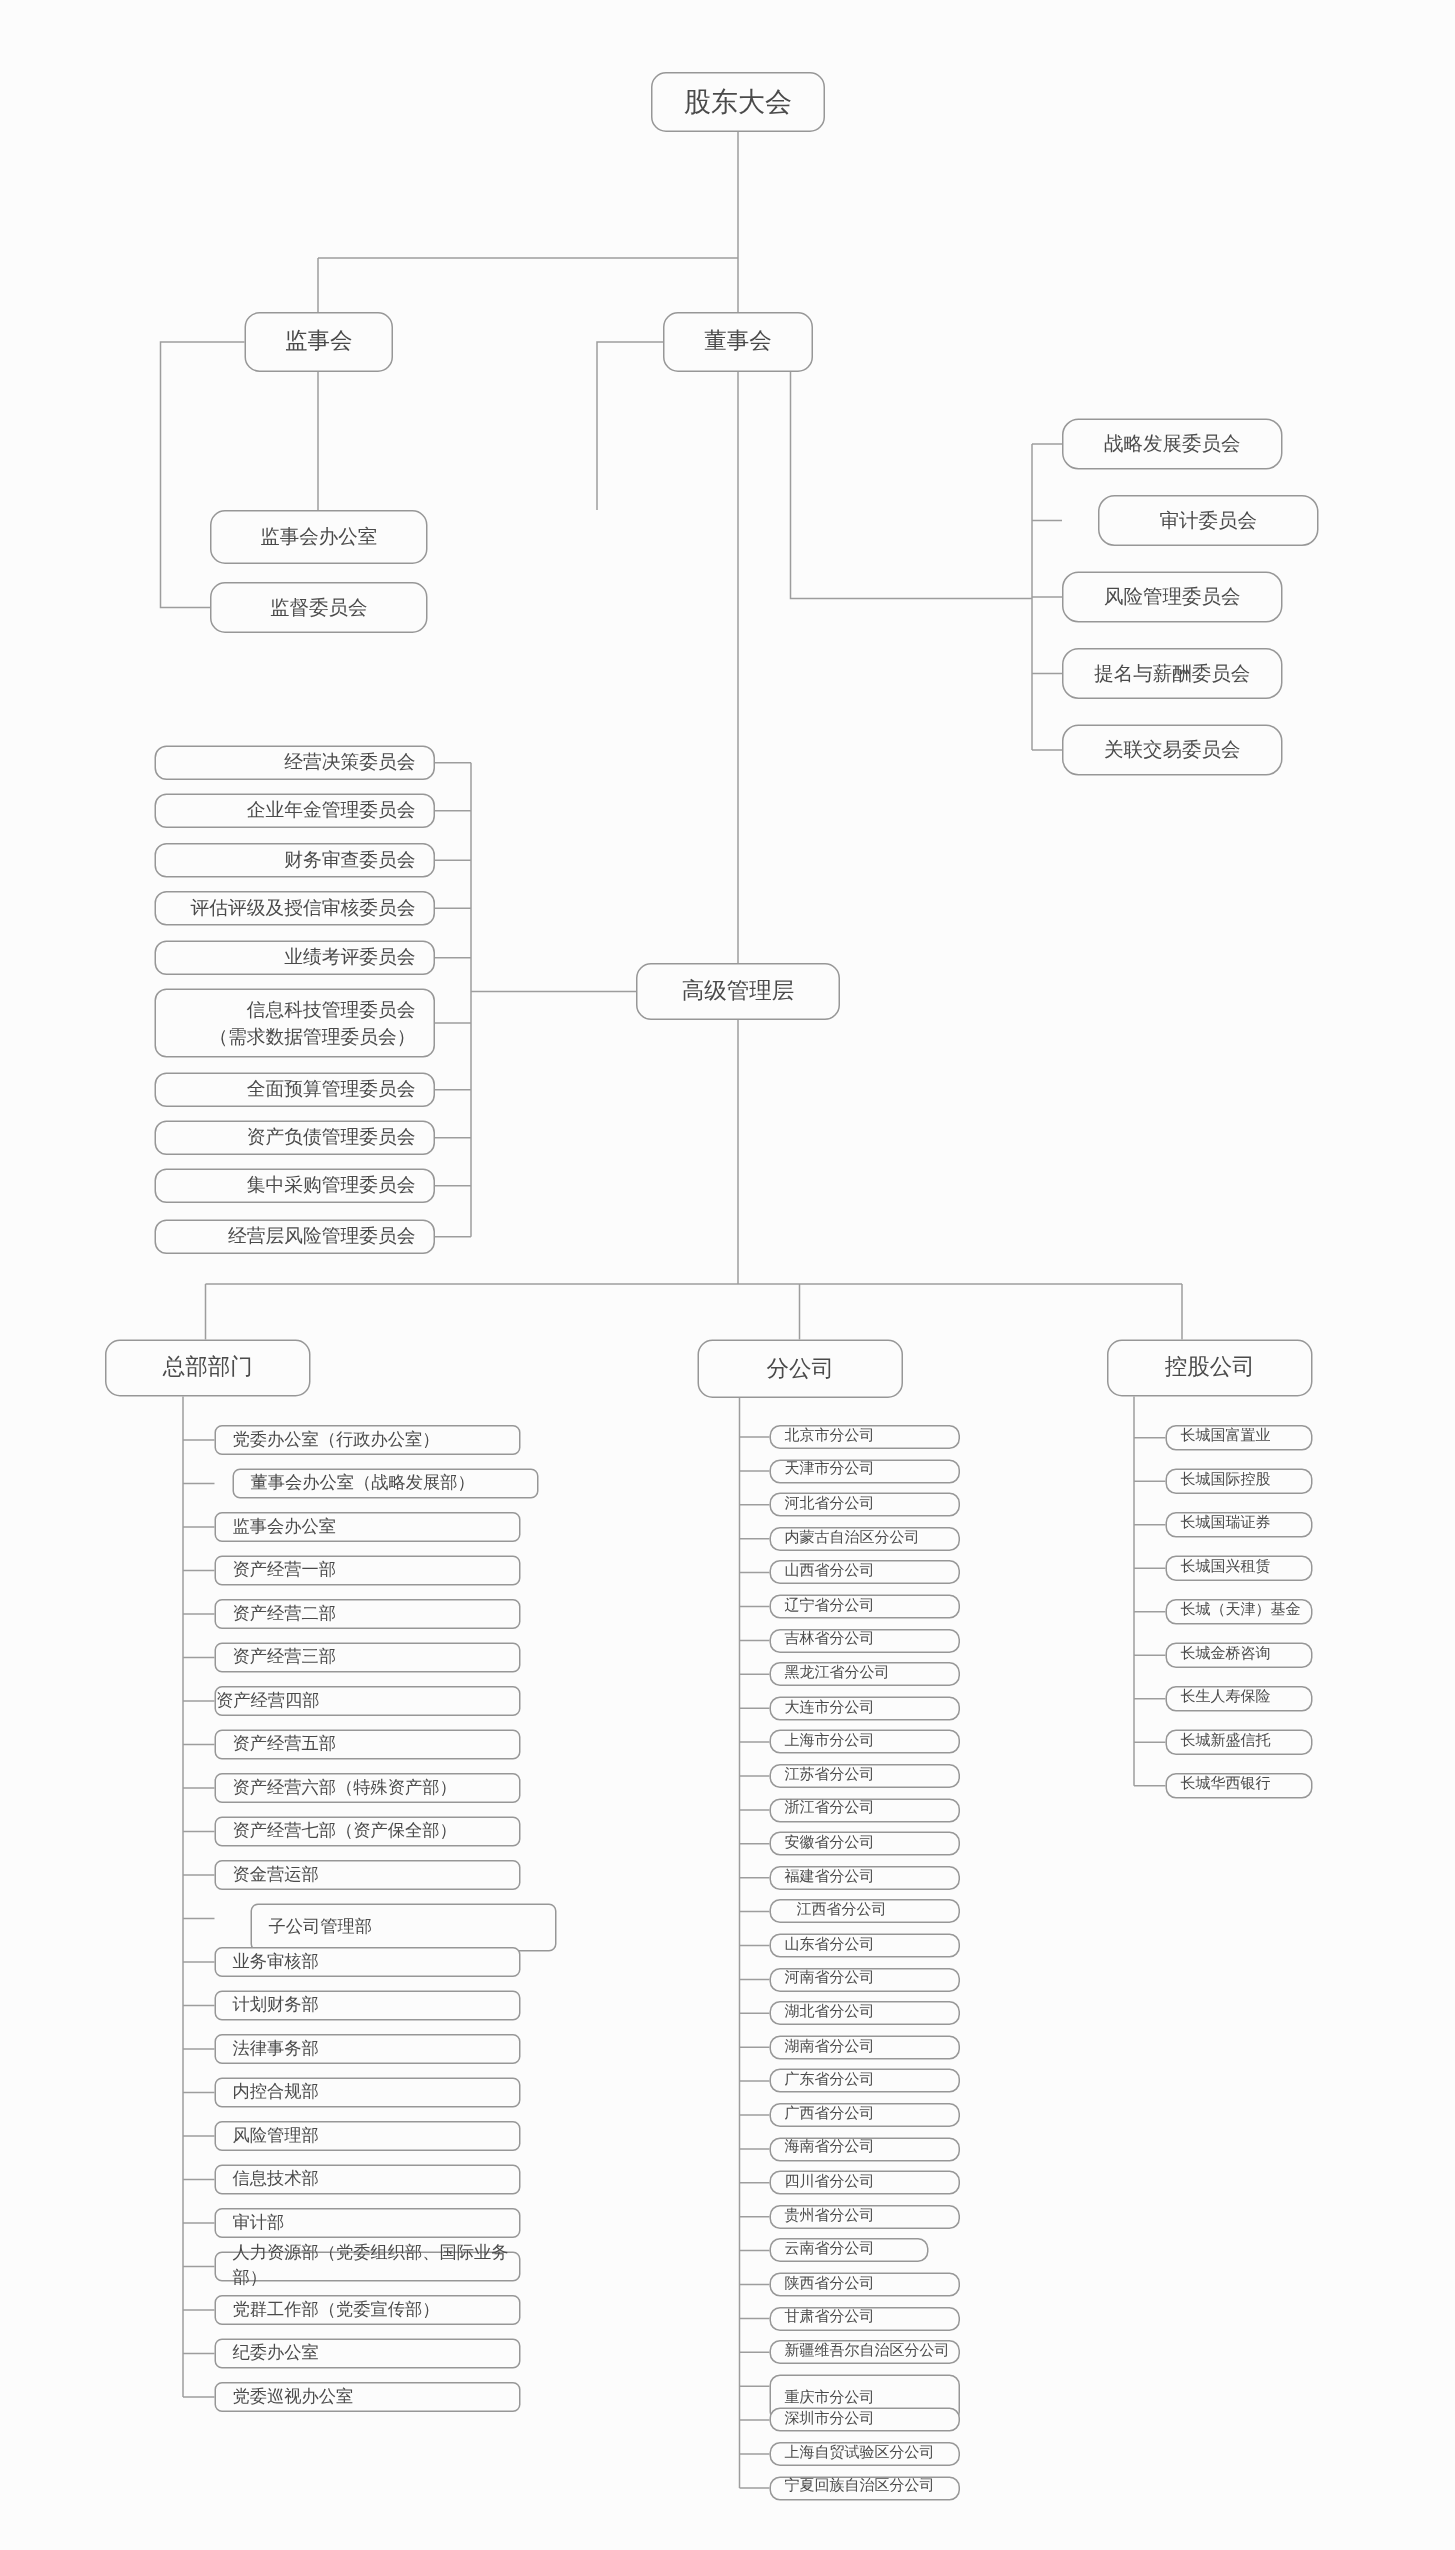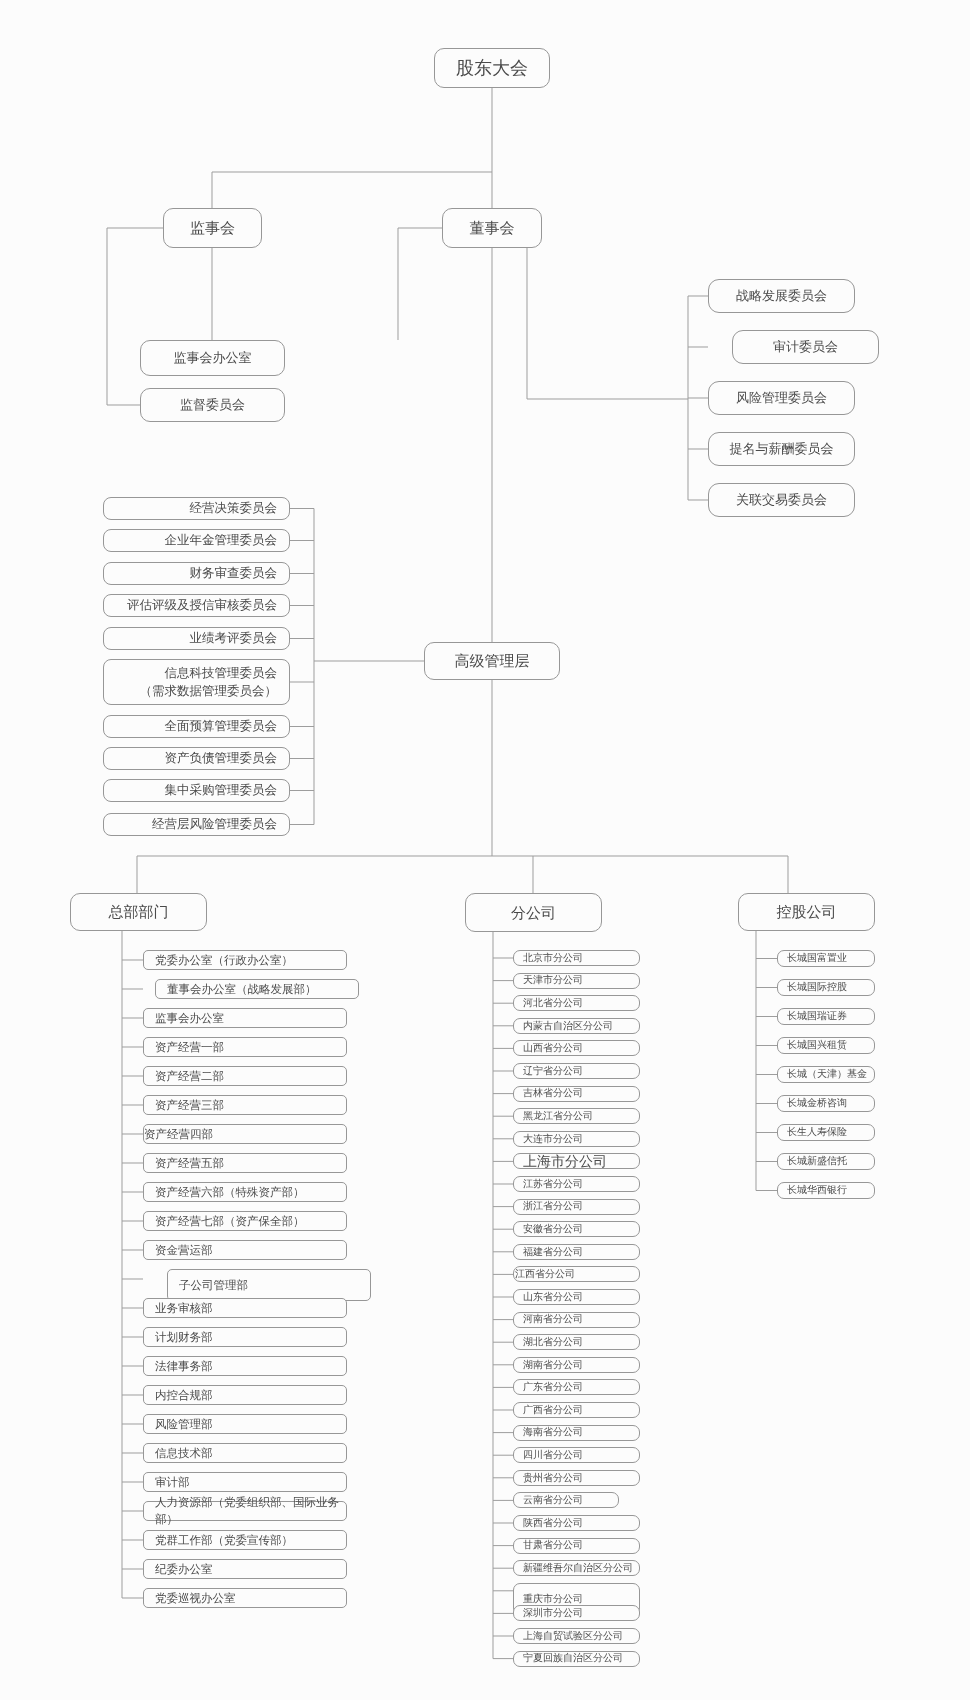--- a/index.html
+++ b/index.html
@@ -88,26 +88,26 @@
     <div class="node" style="left: 143px; top: 1588px; width: 204px; height: 20px; border-radius: 5px; font-size: 11.5px; justify-content: flex-start; padding-left: 11px; text-align: left; border-color: rgb(151, 151, 151);">党委巡视办公室</div>
     <div class="node" style="left: 513px; top: 950px; width: 127px; height: 16px; border-radius: 7px; font-size: 10px; justify-content: flex-start; padding-left: 9px; text-align: left; border-color: rgb(151, 151, 151);">北京市分公司</div>
     <div class="node" style="left: 513px; top: 972.6px; width: 127px; height: 16px; border-radius: 7px; font-size: 10px; justify-content: flex-start; padding-left: 9px; text-align: left; border-color: rgb(151, 151, 151);">天津市分公司</div>
     <div class="node" style="left: 513px; top: 995.2px; width: 127px; height: 16px; border-radius: 7px; font-size: 10px; justify-content: flex-start; padding-left: 9px; text-align: left; border-color: rgb(151, 151, 151);">河北省分公司</div>
     <div class="node" style="left: 513px; top: 1017.8px; width: 127px; height: 16px; border-radius: 7px; font-size: 10px; justify-content: flex-start; padding-left: 9px; text-align: left; border-color: rgb(151, 151, 151);">内蒙古自治区分公司</div>
     <div class="node" style="left: 513px; top: 1040.4px; width: 127px; height: 16px; border-radius: 7px; font-size: 10px; justify-content: flex-start; padding-left: 9px; text-align: left; border-color: rgb(151, 151, 151);">山西省分公司</div>
     <div class="node" style="left: 513px; top: 1063px; width: 127px; height: 16px; border-radius: 7px; font-size: 10px; justify-content: flex-start; padding-left: 9px; text-align: left; border-color: rgb(151, 151, 151);">辽宁省分公司</div>
     <div class="node" style="left: 513px; top: 1085.6px; width: 127px; height: 16px; border-radius: 7px; font-size: 10px; justify-content: flex-start; padding-left: 9px; text-align: left; border-color: rgb(151, 151, 151);">吉林省分公司</div>
     <div class="node" style="left: 513px; top: 1108.2px; width: 127px; height: 16px; border-radius: 7px; font-size: 10px; justify-content: flex-start; padding-left: 9px; text-align: left; border-color: rgb(151, 151, 151);">黑龙江省分公司</div>
     <div class="node" style="left: 513px; top: 1130.8px; width: 127px; height: 16px; border-radius: 7px; font-size: 10px; justify-content: flex-start; padding-left: 9px; text-align: left; border-color: rgb(151, 151, 151);">大连市分公司</div>
-    <div class="node" style="left: 513px; top: 1153.4px; width: 127px; height: 16px; border-radius: 7px; font-size: 14px; justify-content: flex-start; padding-left: 9px; text-align: left; border-color: rgb(151, 151, 151);">上海市分公司</div>
+    <div class="node" style="left: 513px; top: 1153.4px; width: 127px; height: 16px; border-radius: 7px; font-size: 10px; justify-content: flex-start; padding-left: 9px; text-align: left; border-color: rgb(151, 151, 151);">上海市分公司</div>
     <div class="node" style="left: 513px; top: 1176px; width: 127px; height: 16px; border-radius: 7px; font-size: 10px; justify-content: flex-start; padding-left: 9px; text-align: left; border-color: rgb(151, 151, 151);">江苏省分公司</div>
     <div class="node" style="left: 513px; top: 1198.6px; width: 127px; height: 16px; border-radius: 7px; font-size: 10px; justify-content: flex-start; padding-left: 9px; text-align: left; border-color: rgb(151, 151, 151);">浙江省分公司</div>
     <div class="node" style="left: 513px; top: 1221.2px; width: 127px; height: 16px; border-radius: 7px; font-size: 10px; justify-content: flex-start; padding-left: 9px; text-align: left; border-color: rgb(151, 151, 151);">安徽省分公司</div>
     <div class="node" style="left: 513px; top: 1243.8px; width: 127px; height: 16px; border-radius: 7px; font-size: 10px; justify-content: flex-start; padding-left: 9px; text-align: left; border-color: rgb(151, 151, 151);">福建省分公司</div>
-    <div class="node" style="left: 513px; top: 1266.4px; width: 127px; height: 16px; border-radius: 7px; font-size: 10px; justify-content: flex-start; padding-left: 1px; text-align: left; border-color: rgb(151, 151, 151);">江西省分公司</div>
+    <div class="node" style="left: 513px; top: 1266.4px; width: 127px; height: 16px; border-radius: 7px; font-size: 10px; justify-content: flex-start; padding-left: 17px; text-align: left; border-color: rgb(151, 151, 151);">江西省分公司</div>
     <div class="node" style="left: 513px; top: 1289px; width: 127px; height: 16px; border-radius: 7px; font-size: 10px; justify-content: flex-start; padding-left: 9px; text-align: left; border-color: rgb(151, 151, 151);">山东省分公司</div>
     <div class="node" style="left: 513px; top: 1311.6px; width: 127px; height: 16px; border-radius: 7px; font-size: 10px; justify-content: flex-start; padding-left: 9px; text-align: left; border-color: rgb(151, 151, 151);">河南省分公司</div>
     <div class="node" style="left: 513px; top: 1334.2px; width: 127px; height: 16px; border-radius: 7px; font-size: 10px; justify-content: flex-start; padding-left: 9px; text-align: left; border-color: rgb(151, 151, 151);">湖北省分公司</div>
     <div class="node" style="left: 513px; top: 1356.8px; width: 127px; height: 16px; border-radius: 7px; font-size: 10px; justify-content: flex-start; padding-left: 9px; text-align: left; border-color: rgb(151, 151, 151);">湖南省分公司</div>
     <div class="node" style="left: 513px; top: 1379.4px; width: 127px; height: 16px; border-radius: 7px; font-size: 10px; justify-content: flex-start; padding-left: 9px; text-align: left; border-color: rgb(151, 151, 151);">广东省分公司</div>
     <div class="node" style="left: 513px; top: 1402px; width: 127px; height: 16px; border-radius: 7px; font-size: 10px; justify-content: flex-start; padding-left: 9px; text-align: left; border-color: rgb(151, 151, 151);">广西省分公司</div>
     <div class="node" style="left: 513px; top: 1424.6px; width: 127px; height: 16px; border-radius: 7px; font-size: 10px; justify-content: flex-start; padding-left: 9px; text-align: left; border-color: rgb(151, 151, 151);">海南省分公司</div>
     <div class="node" style="left: 513px; top: 1447.2px; width: 127px; height: 16px; border-radius: 7px; font-size: 10px; justify-content: flex-start; padding-left: 9px; text-align: left; border-color: rgb(151, 151, 151);">四川省分公司</div>
     <div class="node" style="left: 513px; top: 1469.8px; width: 127px; height: 16px; border-radius: 7px; font-size: 10px; justify-content: flex-start; padding-left: 9px; text-align: left; border-color: rgb(151, 151, 151);">贵州省分公司</div>
     <div class="node" style="left: 513px; top: 1492.4px; width: 106px; height: 16px; border-radius: 7px; font-size: 10px; justify-content: flex-start; padding-left: 9px; text-align: left; border-color: rgb(151, 151, 151);">云南省分公司</div>

